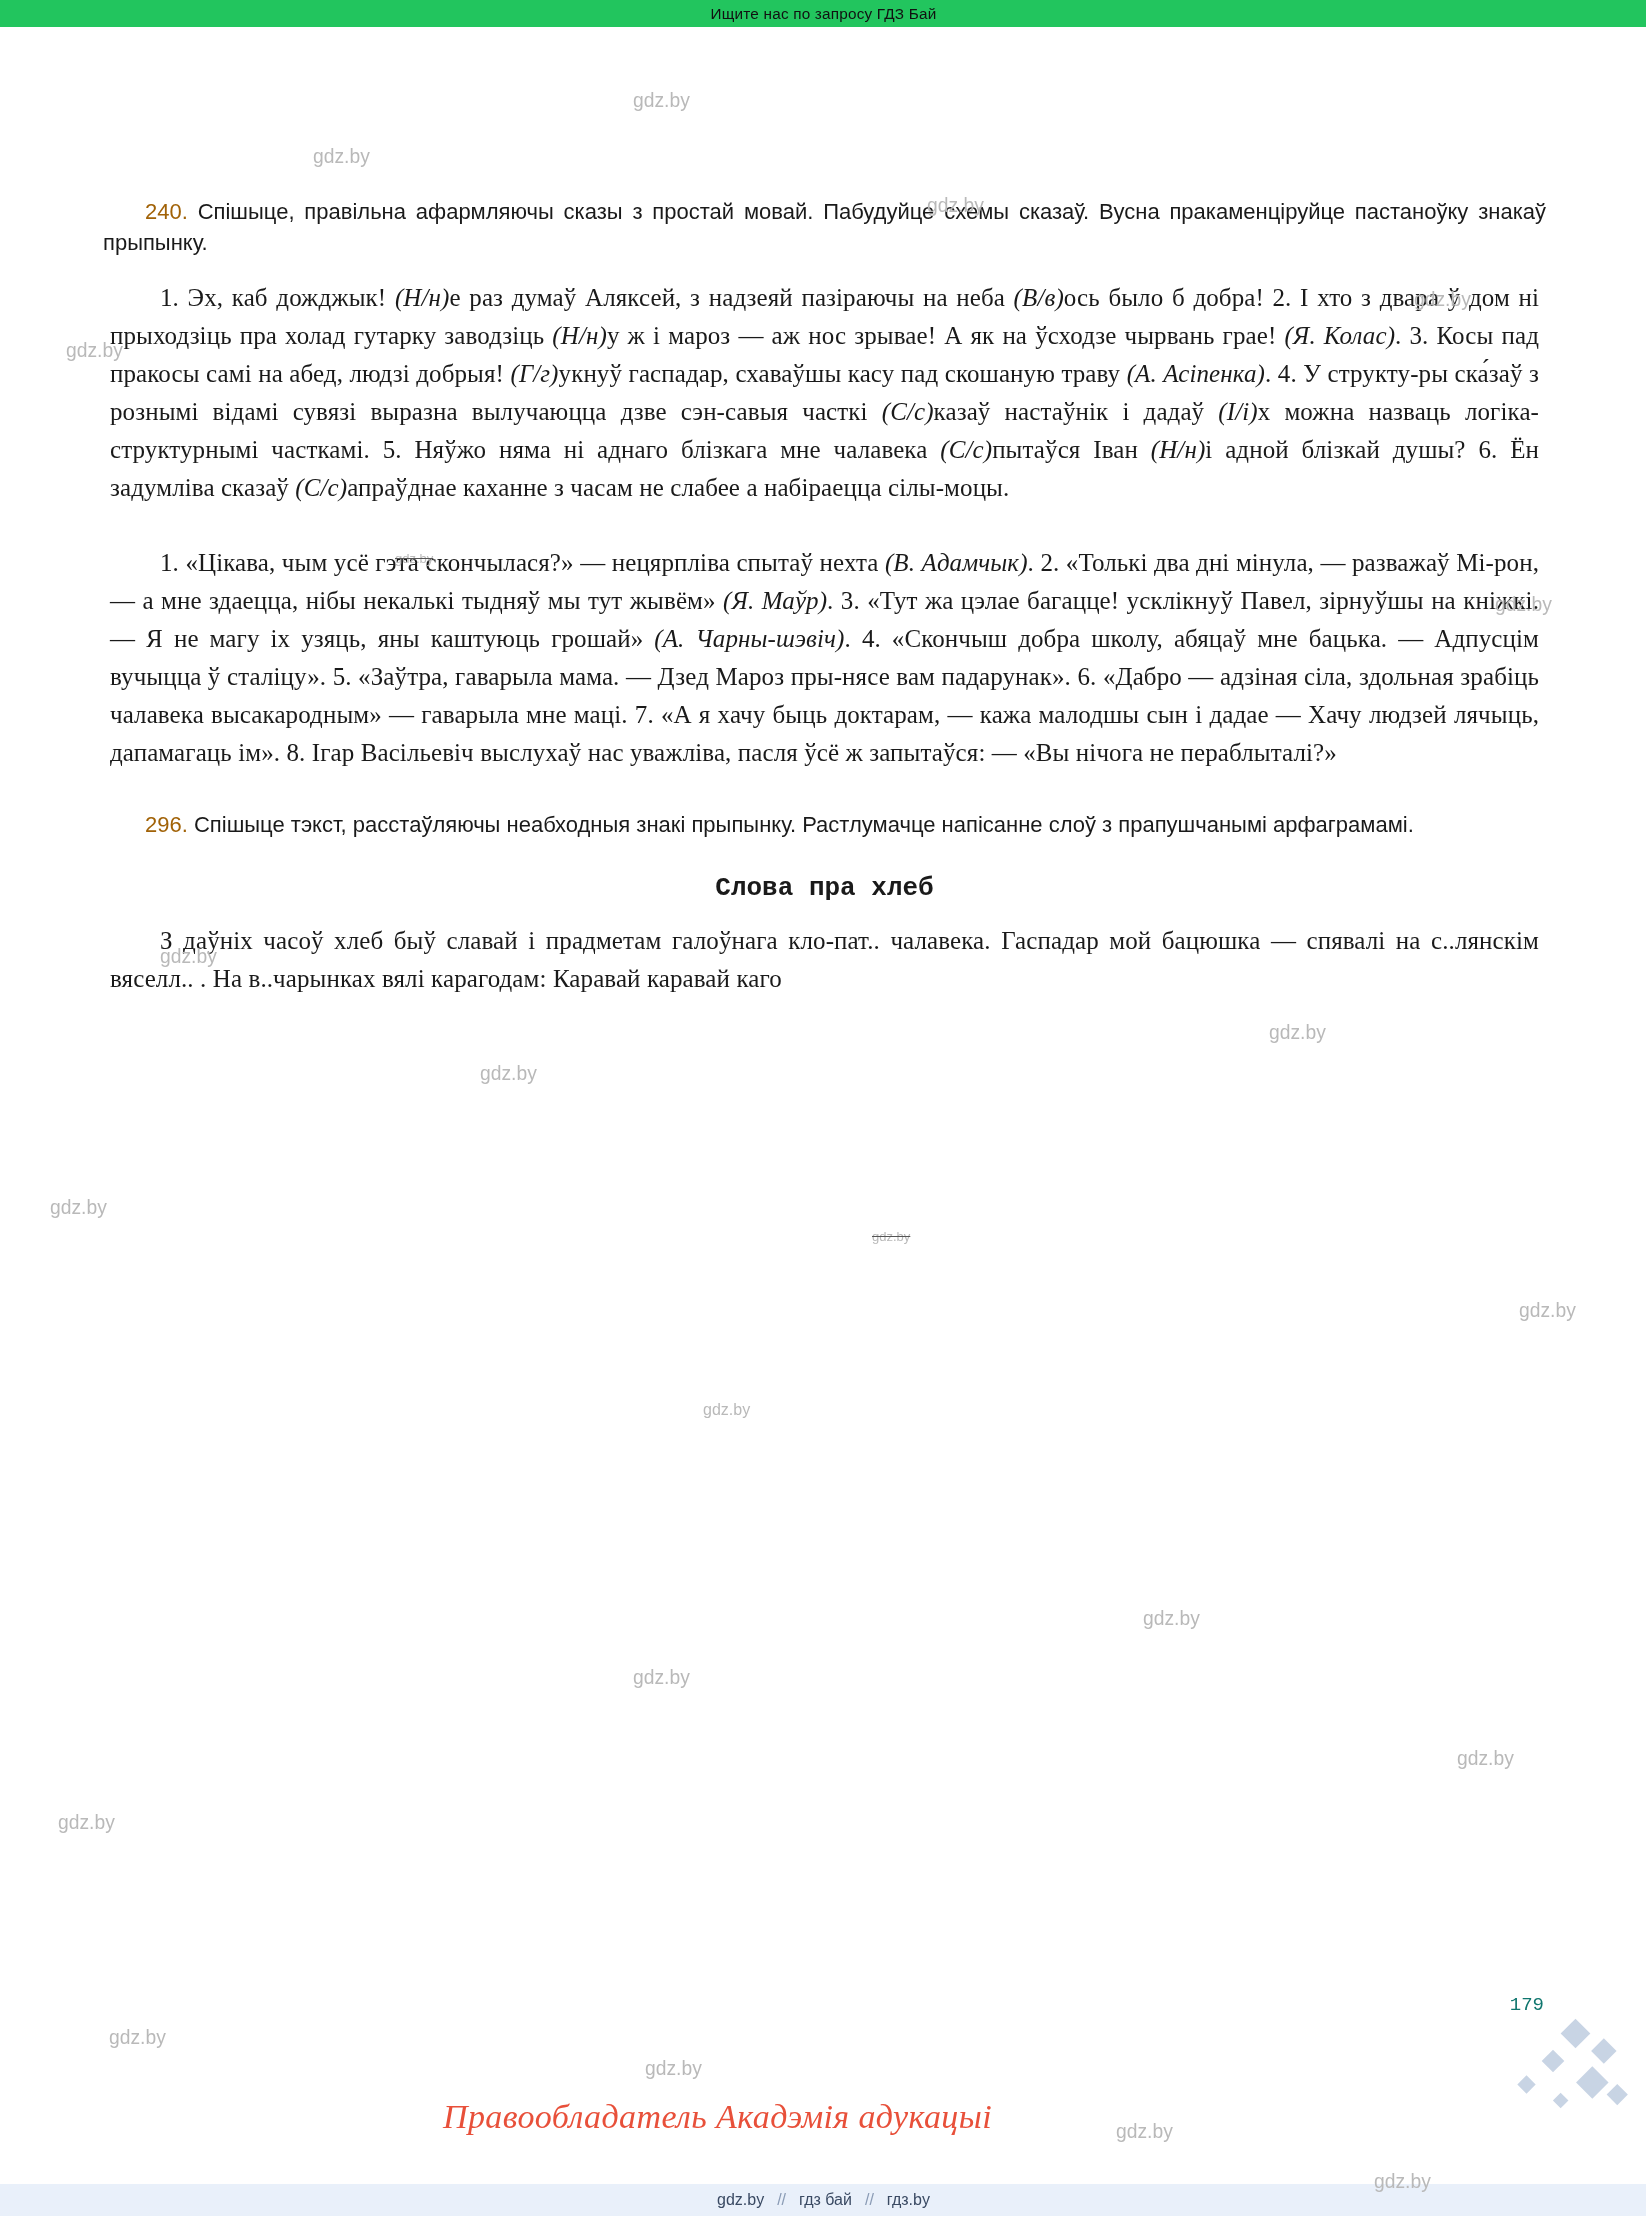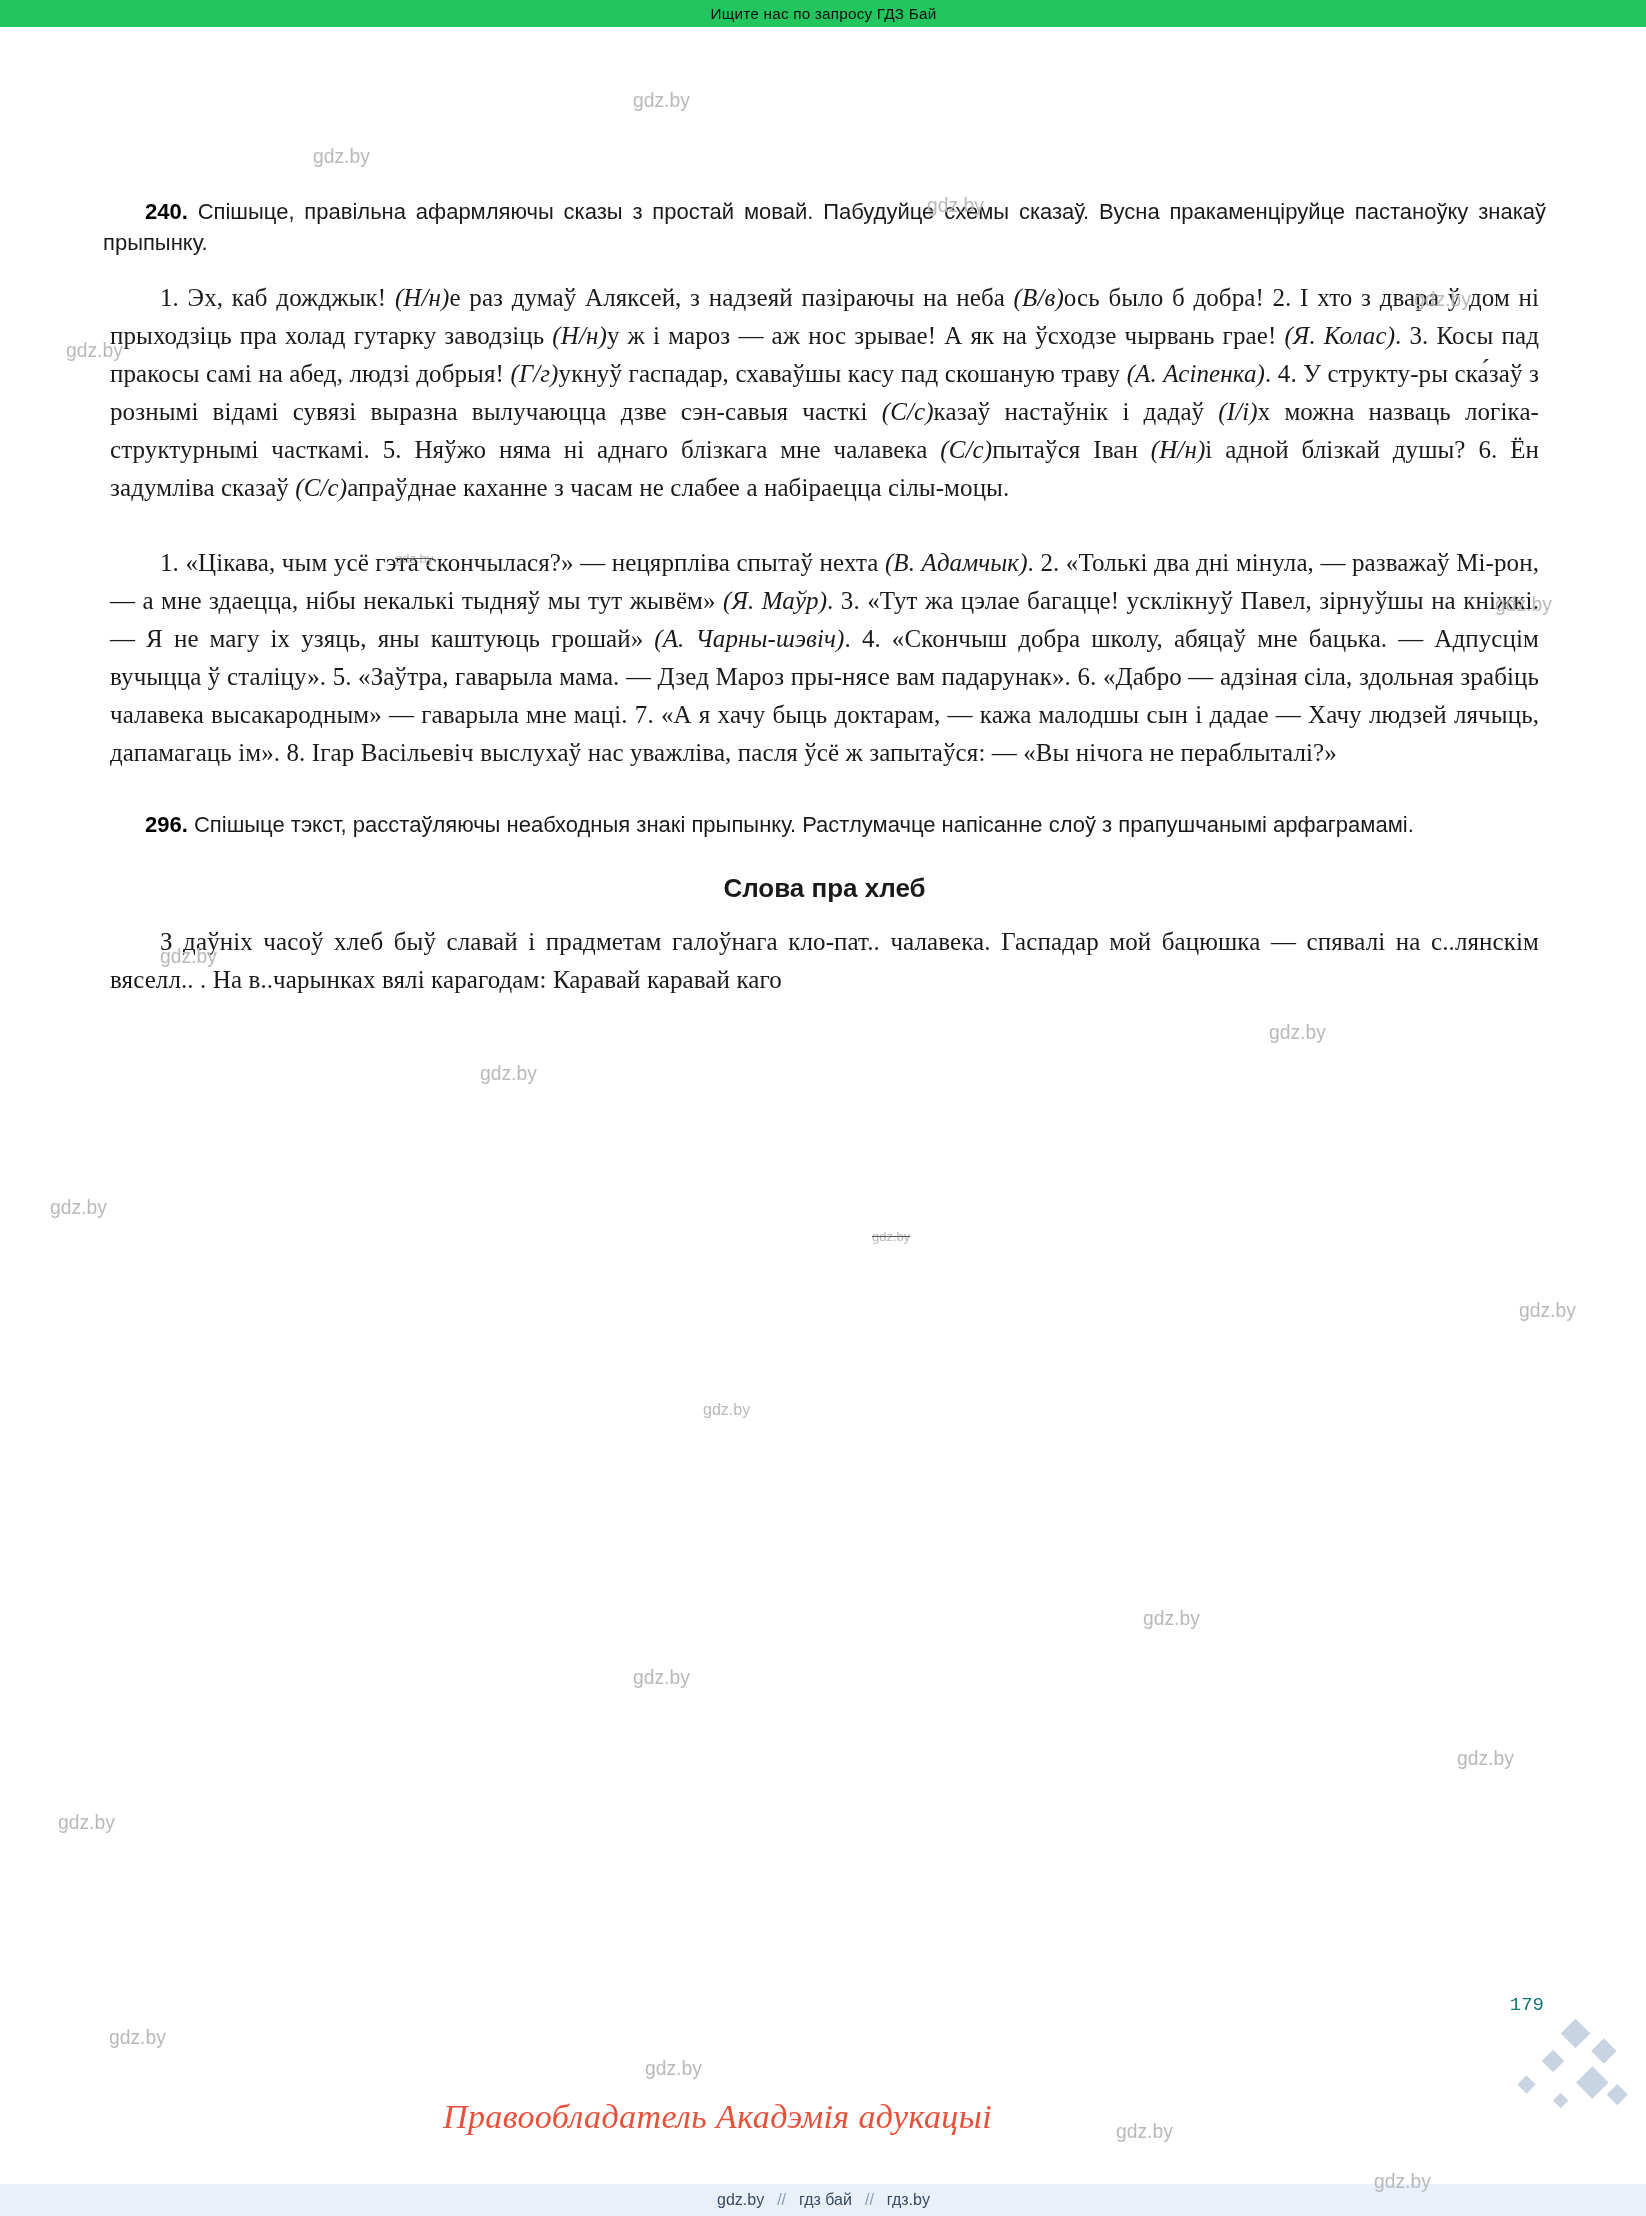--- a/index.html
+++ b/index.html
@@ -53,22 +53,22 @@
   .ex-head {
     font-family: "Liberation Sans", sans-serif;
     font-size: 22px;
     line-height: 1.42;
     color: #1a1a1a;
     text-align: justify;
     margin: 0 0 4.8px 0;
     text-indent: 42px;
   }
   .ex-num {
-    color: #000000;
-    font-weight: bold;
+    color: #a16207;
+    font-weight: normal;
     font-family: "Liberation Sans", sans-serif;
   }
 
   .body-text {
     font-family: "Liberation Serif", serif;
     font-size: 25px;
     line-height: 1.52;
     text-align: justify;
     margin: 7px;
     text-indent: 50px;
@@ -76,21 +76,21 @@
   }
 
   .blk { margin-top: 21px; }
   .blk-lg { margin-top: 37px; }
 
   .section-title {
     text-align: center;
     font-weight: bold;
     font-size: 26px;
     margin: 32px 0 19.3px 0;
-    font-family: Liberation Sans, sans-serif;
+    font-family: Liberation Mono, monospace;
   }
 
   
   .page-number {
     position: absolute;
     right: 103px;
     top: 1967px;
     font-size: 19px;
     font-family: Liberation Mono, monospace;
     color: #0f766e;

